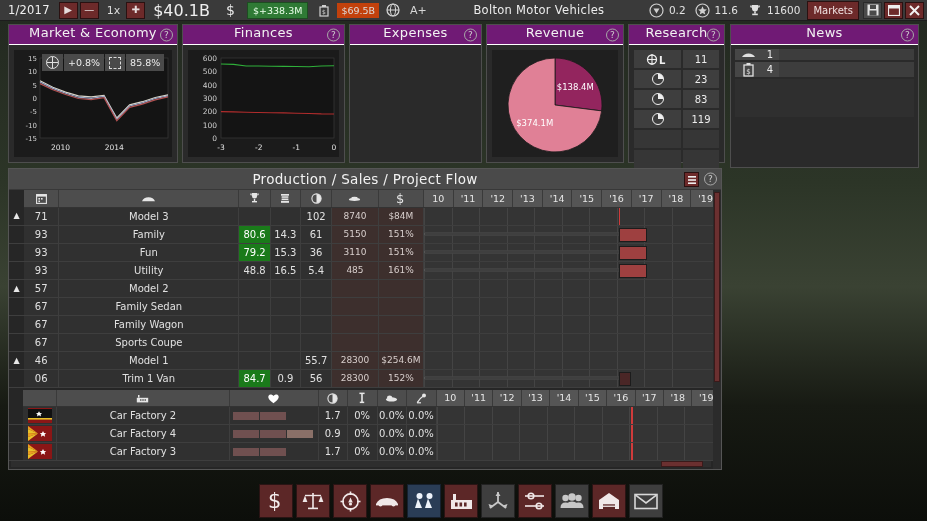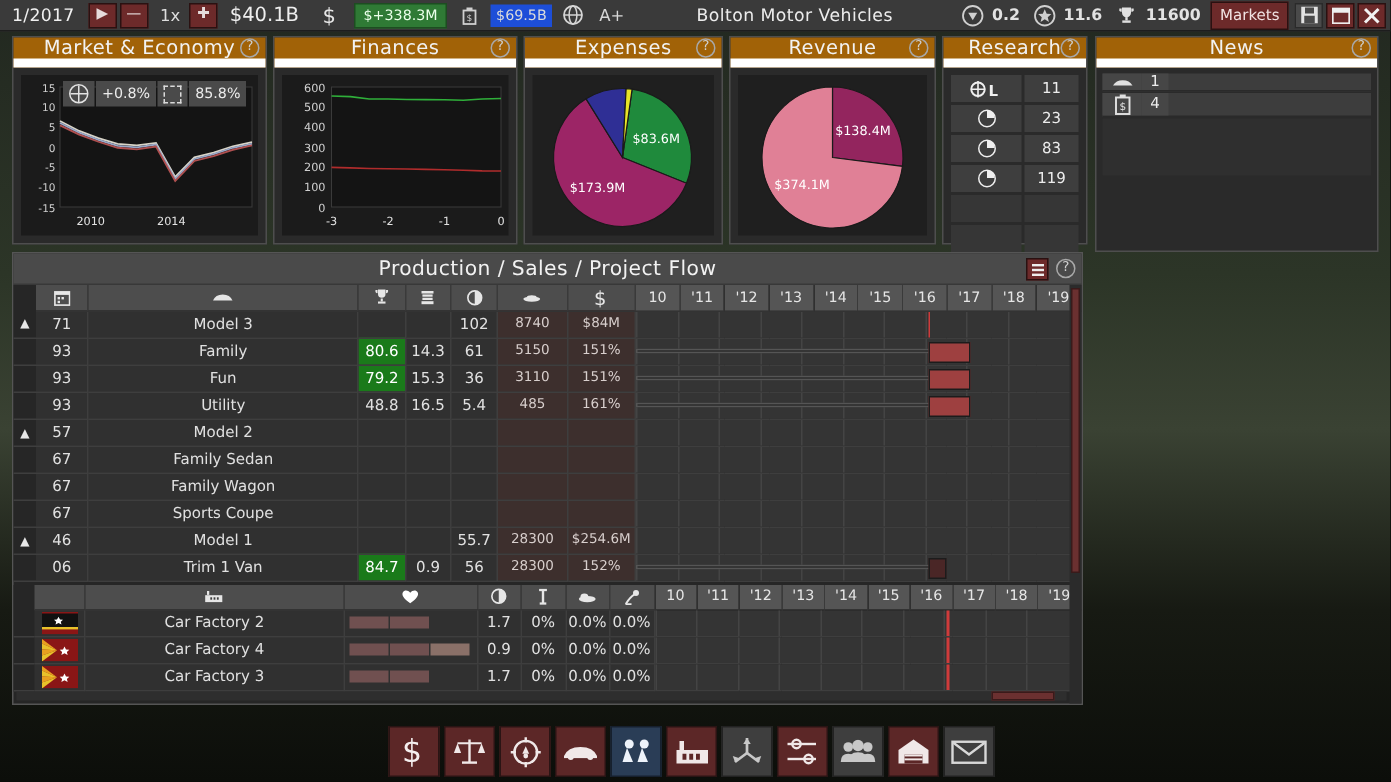--- a/index.html
+++ b/index.html
@@ -23,62 +23,62 @@
     border-bottom: 1px solid #1d1d1d;
   }
   .tb-date { padding: 0 9px 0 8px; font-size: 11.5px; color: #f0f0f0; letter-spacing: .2px;}
   .tb-btn {
     width: 19px; height: 17px; margin-right: 2px;
     background: #6d2a2a; border: 1px solid #2a1111;
     display: flex; align-items: center; justify-content: center;
     color: #e6dcdc; font-size: 10px; line-height: 1;
   }
   .tb-speed { padding: 0 6px; font-size: 11px; color: #ddd; }
-  .tb-money { padding: 0 10px 0 6px; font-size: 13px; color: #eee; }
+  .tb-money { padding: 0 10px 0 6px; font-size: 16px; color: #eee; }
   .tb-icon {
     width: 17px; height: 17px; display: flex; align-items: center; justify-content: center;
     color: #d8d8d8; font-size: 12px; margin: 0 3px;
   }
   .tb-green {
     background: #2f7a35; color: #eaffea; font-size: 9.5px;
     padding: 2px 5px; margin: 0 4px; border: 1px solid #1d4d21;
   }
   .tb-dark {
-    background: #1d4ed8; color: #dcdcdc; font-size: 9.5px;
+    background: #c2410c; color: #dcdcdc; font-size: 9.5px;
     padding: 2px 4px; margin: 0 2px;
   }
   .tb-aplus { padding: 0 6px; font-size: 11px; color: #d6d6d6; }
   .tb-title {
     flex: 1; text-align: center; font-size: 11.5px; color: #ececec;
     letter-spacing: .3px;
   }
   .tb-right { display: flex; align-items: center; padding-right: 3px; }
-  .tb-val { font-size: 10.5px; color: #e2e2e2; padding: 0 5px 0 1px; font-weight: bold; }
+  .tb-val { font-size: 10.5px; color: #e2e2e2; padding: 0 5px 0 1px; }
   .tb-markets {
     background: #6d2a2a; color: #f0e2e2; font-size: 10px;
     padding: 3px 5px; margin: 0 2px; border: 1px solid #2a1111;
   }
   .tb-win {
     width: 19px; height: 17px; margin-left: 2px;
     background: #6d2a2a; border: 1px solid #2a1111;
     display: flex; align-items: center; justify-content: center;
     color: #eee; font-size: 11px;
   }
   .tb-win.plain { background: #4a4a4a; border-color: #2a2a2a; }
   
   .panel {
     position: absolute;
     background: #2a2a2a;
     border: 1px solid #4e4e4e;
   }
   .panel-head {
-    height: 20px; background: #a16207;
-    display: flex; align-items: center; justify-content: center;
+    height: 20px; background: #701a75;
+    display: flex; justify-content: center;
     position: relative;
-    border-bottom: 6px solid #ffffff;
+    border-bottom: 1px solid #ffffff;
   }
   .panel-title {
     font-size: 13px; color: #f2f2f2; font-weight: normal;
     letter-spacing: .3px;
   }
   .help-ico {
     position: absolute; right: 4px; top: 50%; transform: translateY(-50%);
     width: 13px; height: 13px; border-radius: 50%;
     border: 1px solid #a8a8a8; color: #cfcfcf;
     font-size: 9px; line-height: 11px; text-align: center;
@@ -364,32 +364,20 @@
             <text x="146" y="100" text-anchor="middle" font-size="7.5" fill="#e2e2e2" font-family="DejaVu Sans">0</text>
           </svg>
       </div>
     </div>
   </div>
 
   <div class="panel" id="p-exp">
     <div class="panel-head">
       <span class="panel-title">Expenses</span>
       <span class="help-ico">?</span>
-    </div>
-    <div class="panel-body">
-      <div class="pie-wrap">
-        <svg id="exp-svg" width="121" height="108" viewBox="0 0 121 108">
-            <path d="M 60 55 L 66.40 9.45 A 46 46 0 0 1 102.66 72.20 Z" fill="#1f8a3c" stroke="#1a1a1a" stroke-width="0.8"></path>
-            <text x="82.5" y="45.0" text-anchor="middle" font-size="8.5" fill="#ffffff" font-family="DejaVu Sans">$83.6M</text>
-            <path d="M 60 55 L 102.66 72.20 A 46 46 0 1 1 35.76 15.90 Z" fill="#9c2566" stroke="#1a1a1a" stroke-width="0.8"></path>
-            <text x="43.3" y="77.9" text-anchor="middle" font-size="8.5" fill="#ffffff" font-family="DejaVu Sans">$173.9M</text>
-            <path d="M 60 55 L 35.76 15.90 A 46 46 0 0 1 62.43 9.06 Z" fill="#2f2f95" stroke="#1a1a1a" stroke-width="0.8"></path>
-            <path d="M 60 55 L 62.43 9.06 A 46 46 0 0 1 66.40 9.45 Z" fill="#e8e427" stroke="#1a1a1a" stroke-width="0.8"></path>
-          </svg>
-      </div>
     </div>
   </div>
 
   <div class="panel" id="p-rev">
     <div class="panel-head">
       <span class="panel-title">Revenue</span>
       <span class="help-ico">?</span>
     </div>
     <div class="panel-body">
       <div class="pie-wrap">

